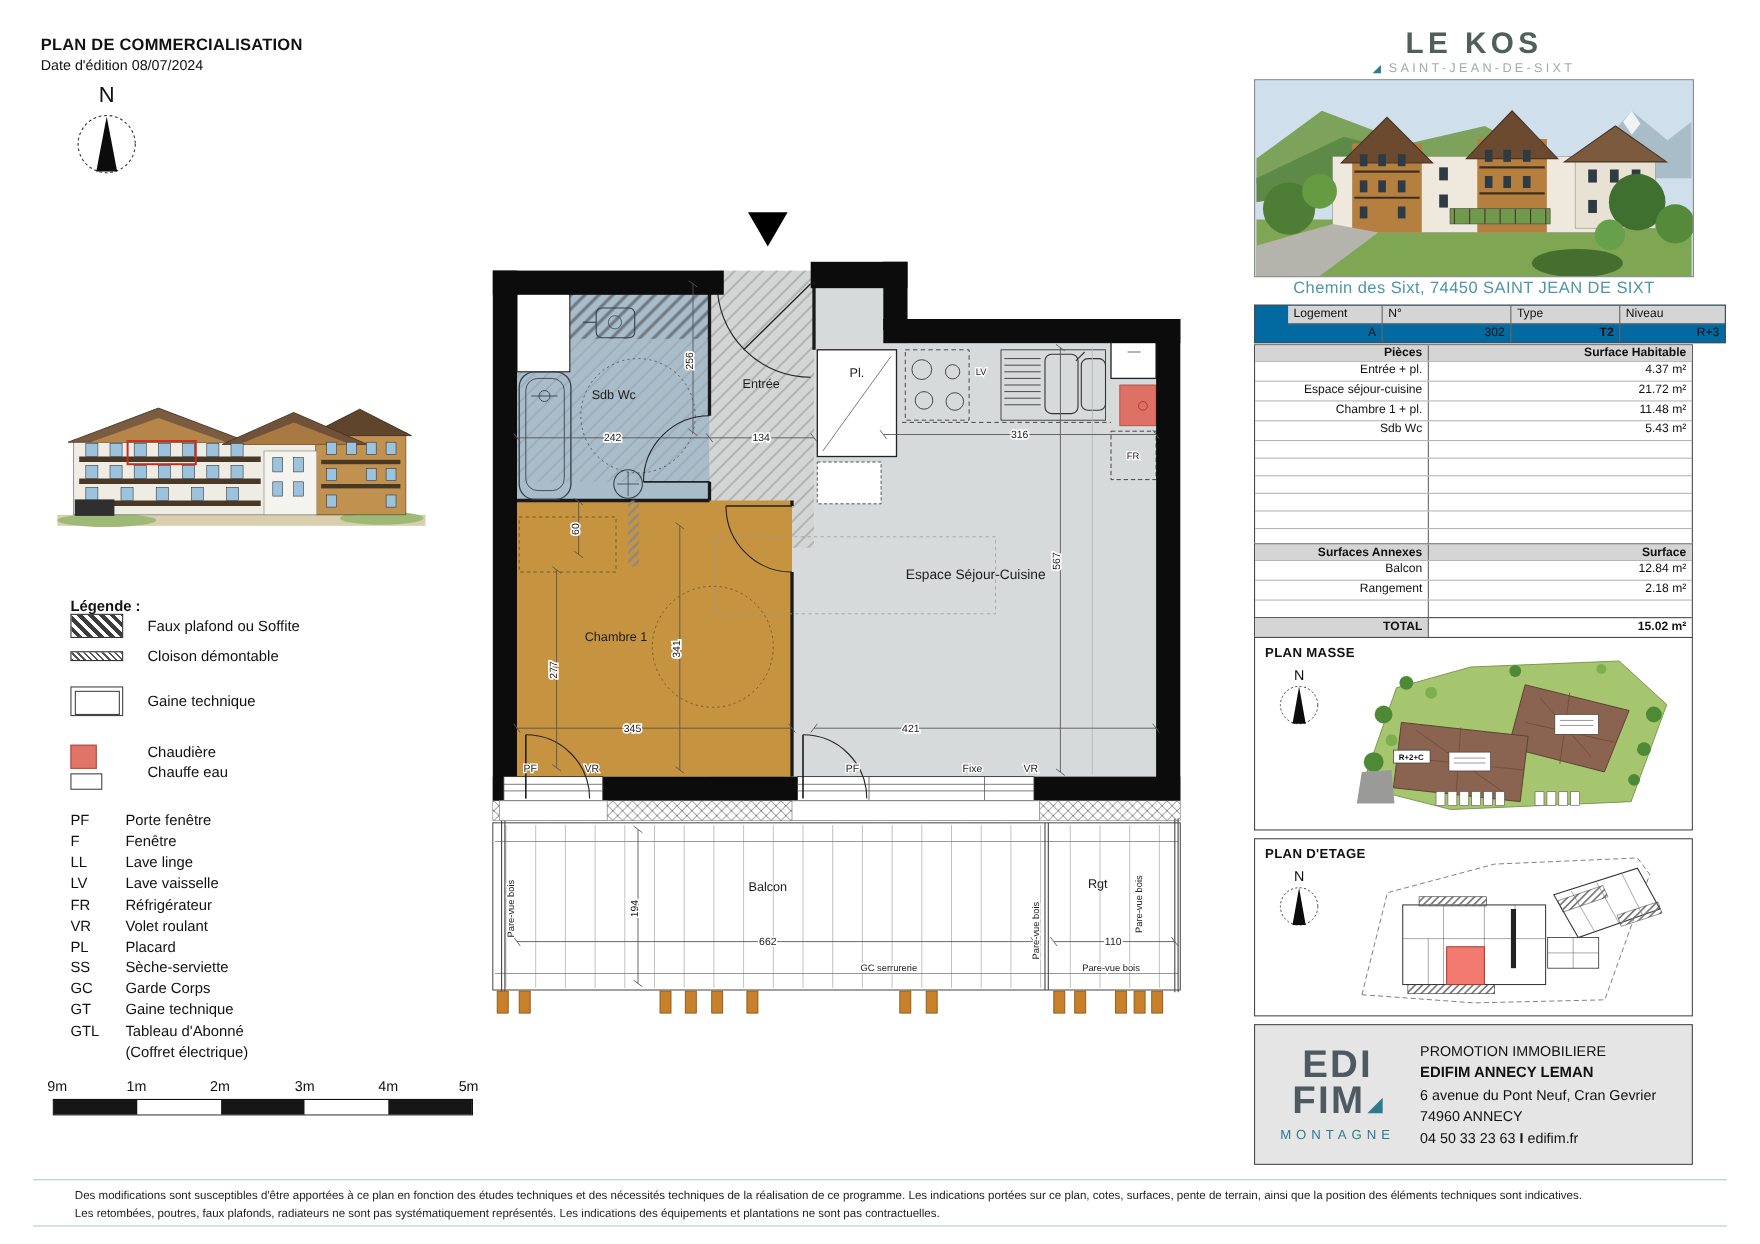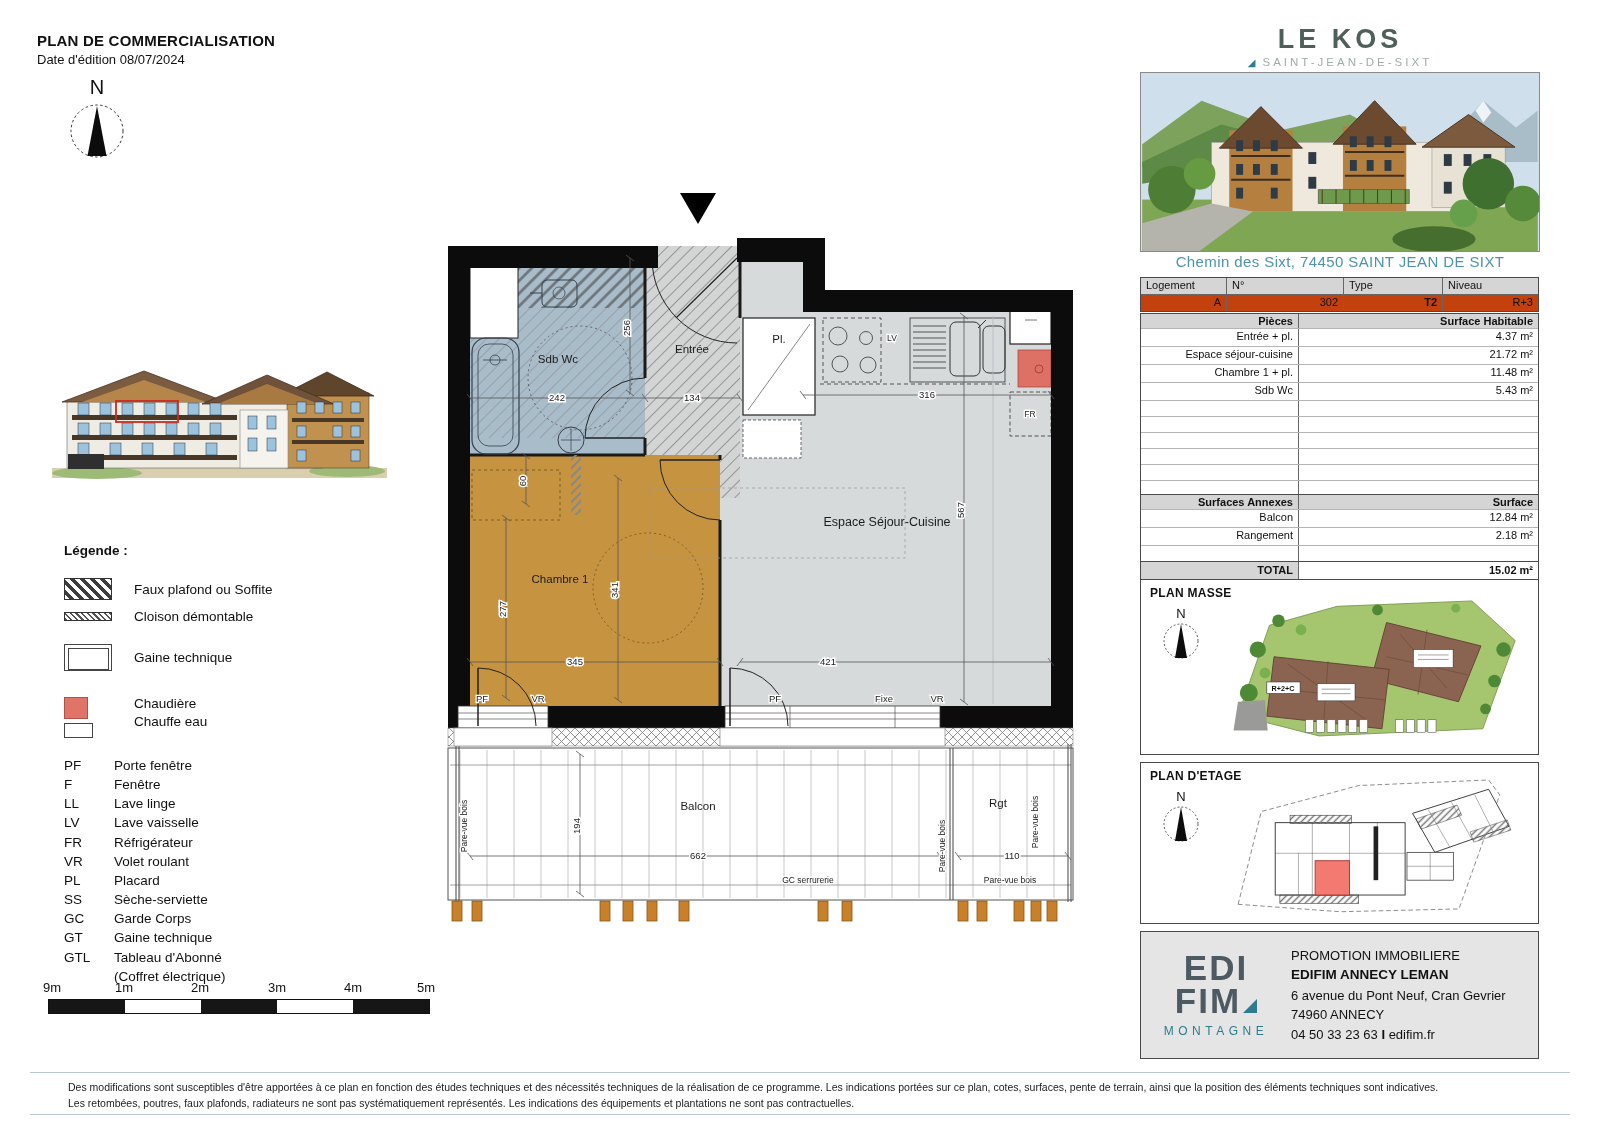--- a/index.html
+++ b/index.html
@@ -11,21 +11,21 @@
   .title-block h1{margin:0;font-size:15px;font-weight:bold;letter-spacing:.2px;}
   .title-block .sub{font-size:13px;margin-top:3px;}
 
   
   .compass{position:absolute;text-align:center;}
   .compass .n{font-size:20px;font-weight:500;margin-bottom:0px;}
   .compass.small .n{font-size:13px;margin-bottom:-2px;}
 
   
   .legend{position:absolute;left:64px;top:543px;width:330px;font-size:13.5px;color:#111;}
-  .legend .ltitle{font-weight:600;margin-bottom:20px;}
+  .legend .ltitle{font-weight:600;}
   .lrow{display:flex;align-items:center;margin-bottom:10px;}
   .lrow .sym{width:48px;margin-right:22px;flex:none;}
   .sw-hatch{height:20px;border:1px solid #333;background:repeating-linear-gradient(45deg,#fff 0 3.5px,#3c3c3c 3.5px 7px);}
   .sw-cloison{height:7px;border:1px solid #333;background:repeating-linear-gradient(45deg,#555 0 1.5px,#fff 1.5px 4px);}
   .sw-gaine{height:20px;border:1.5px solid #444;padding:2.5px;}
   .sw-gaine>div{height:100%;border:1px solid #444;}
   .sym-ch .red{width:22px;height:20px;background:#e07468;border:1px solid #b05048;margin-bottom:4px;}
   .sym-ch .ce{width:27px;height:13px;border:1px solid #444;}
   .two-lab div{line-height:1.35;}
   .abbr-list{margin-top:18px;}
@@ -55,21 +55,21 @@
   .thead{background:#d5d5d5;font-weight:bold;}
   .tname{border-right:1px solid #666;text-align:right;}
   .tval{text-align:right;}
   .rline{border-top:1px solid #b5b5b5;}
   .emptyrow>div{height:13px;}
   .datarow>div{height:15px;}
   .totalrow{border-top:1.5px solid #4a4a4a;font-weight:bold;}
   .totalrow .tname{background:#d5d5d5;text-align:right;height:17px;padding-top:2px;}
   .totalrow .tval{height:17px;padding-top:2px;}
 
-  .unit-tbl{position:absolute;left:1140px;top:277px;width:397px;border:1.5px solid #4a4a4a;font-size:11px;background:#c2410c;}
+  .unit-tbl{position:absolute;left:1140px;top:277px;width:397px;border:1.5px solid #4a4a4a;font-size:11px;background:#0369a1;padding-left:30px;}
   .unit-tbl .r{display:grid;grid-template-columns:86px 117px 99px 1fr;}
   .unit-tbl .r>div{padding:1px 5px;border-right:1px solid #666;height:14px;}
   .unit-tbl .r>div:last-child{border-right:none;}
   .unit-tbl .hd{background:#d5d5d5;}
   .unit-tbl .vr{border-top:1px solid #666;}
   .unit-tbl .vr>div{text-align:right;}
   .bold{font-weight:bold;}
 
   .panelbox{position:absolute;left:1140px;width:397px;border:1.5px solid #4a4a4a;background:#fff;}
   .panelbox .ptitle{position:absolute;left:9px;top:6px;font-size:12px;font-weight:bold;letter-spacing:.3px;}

